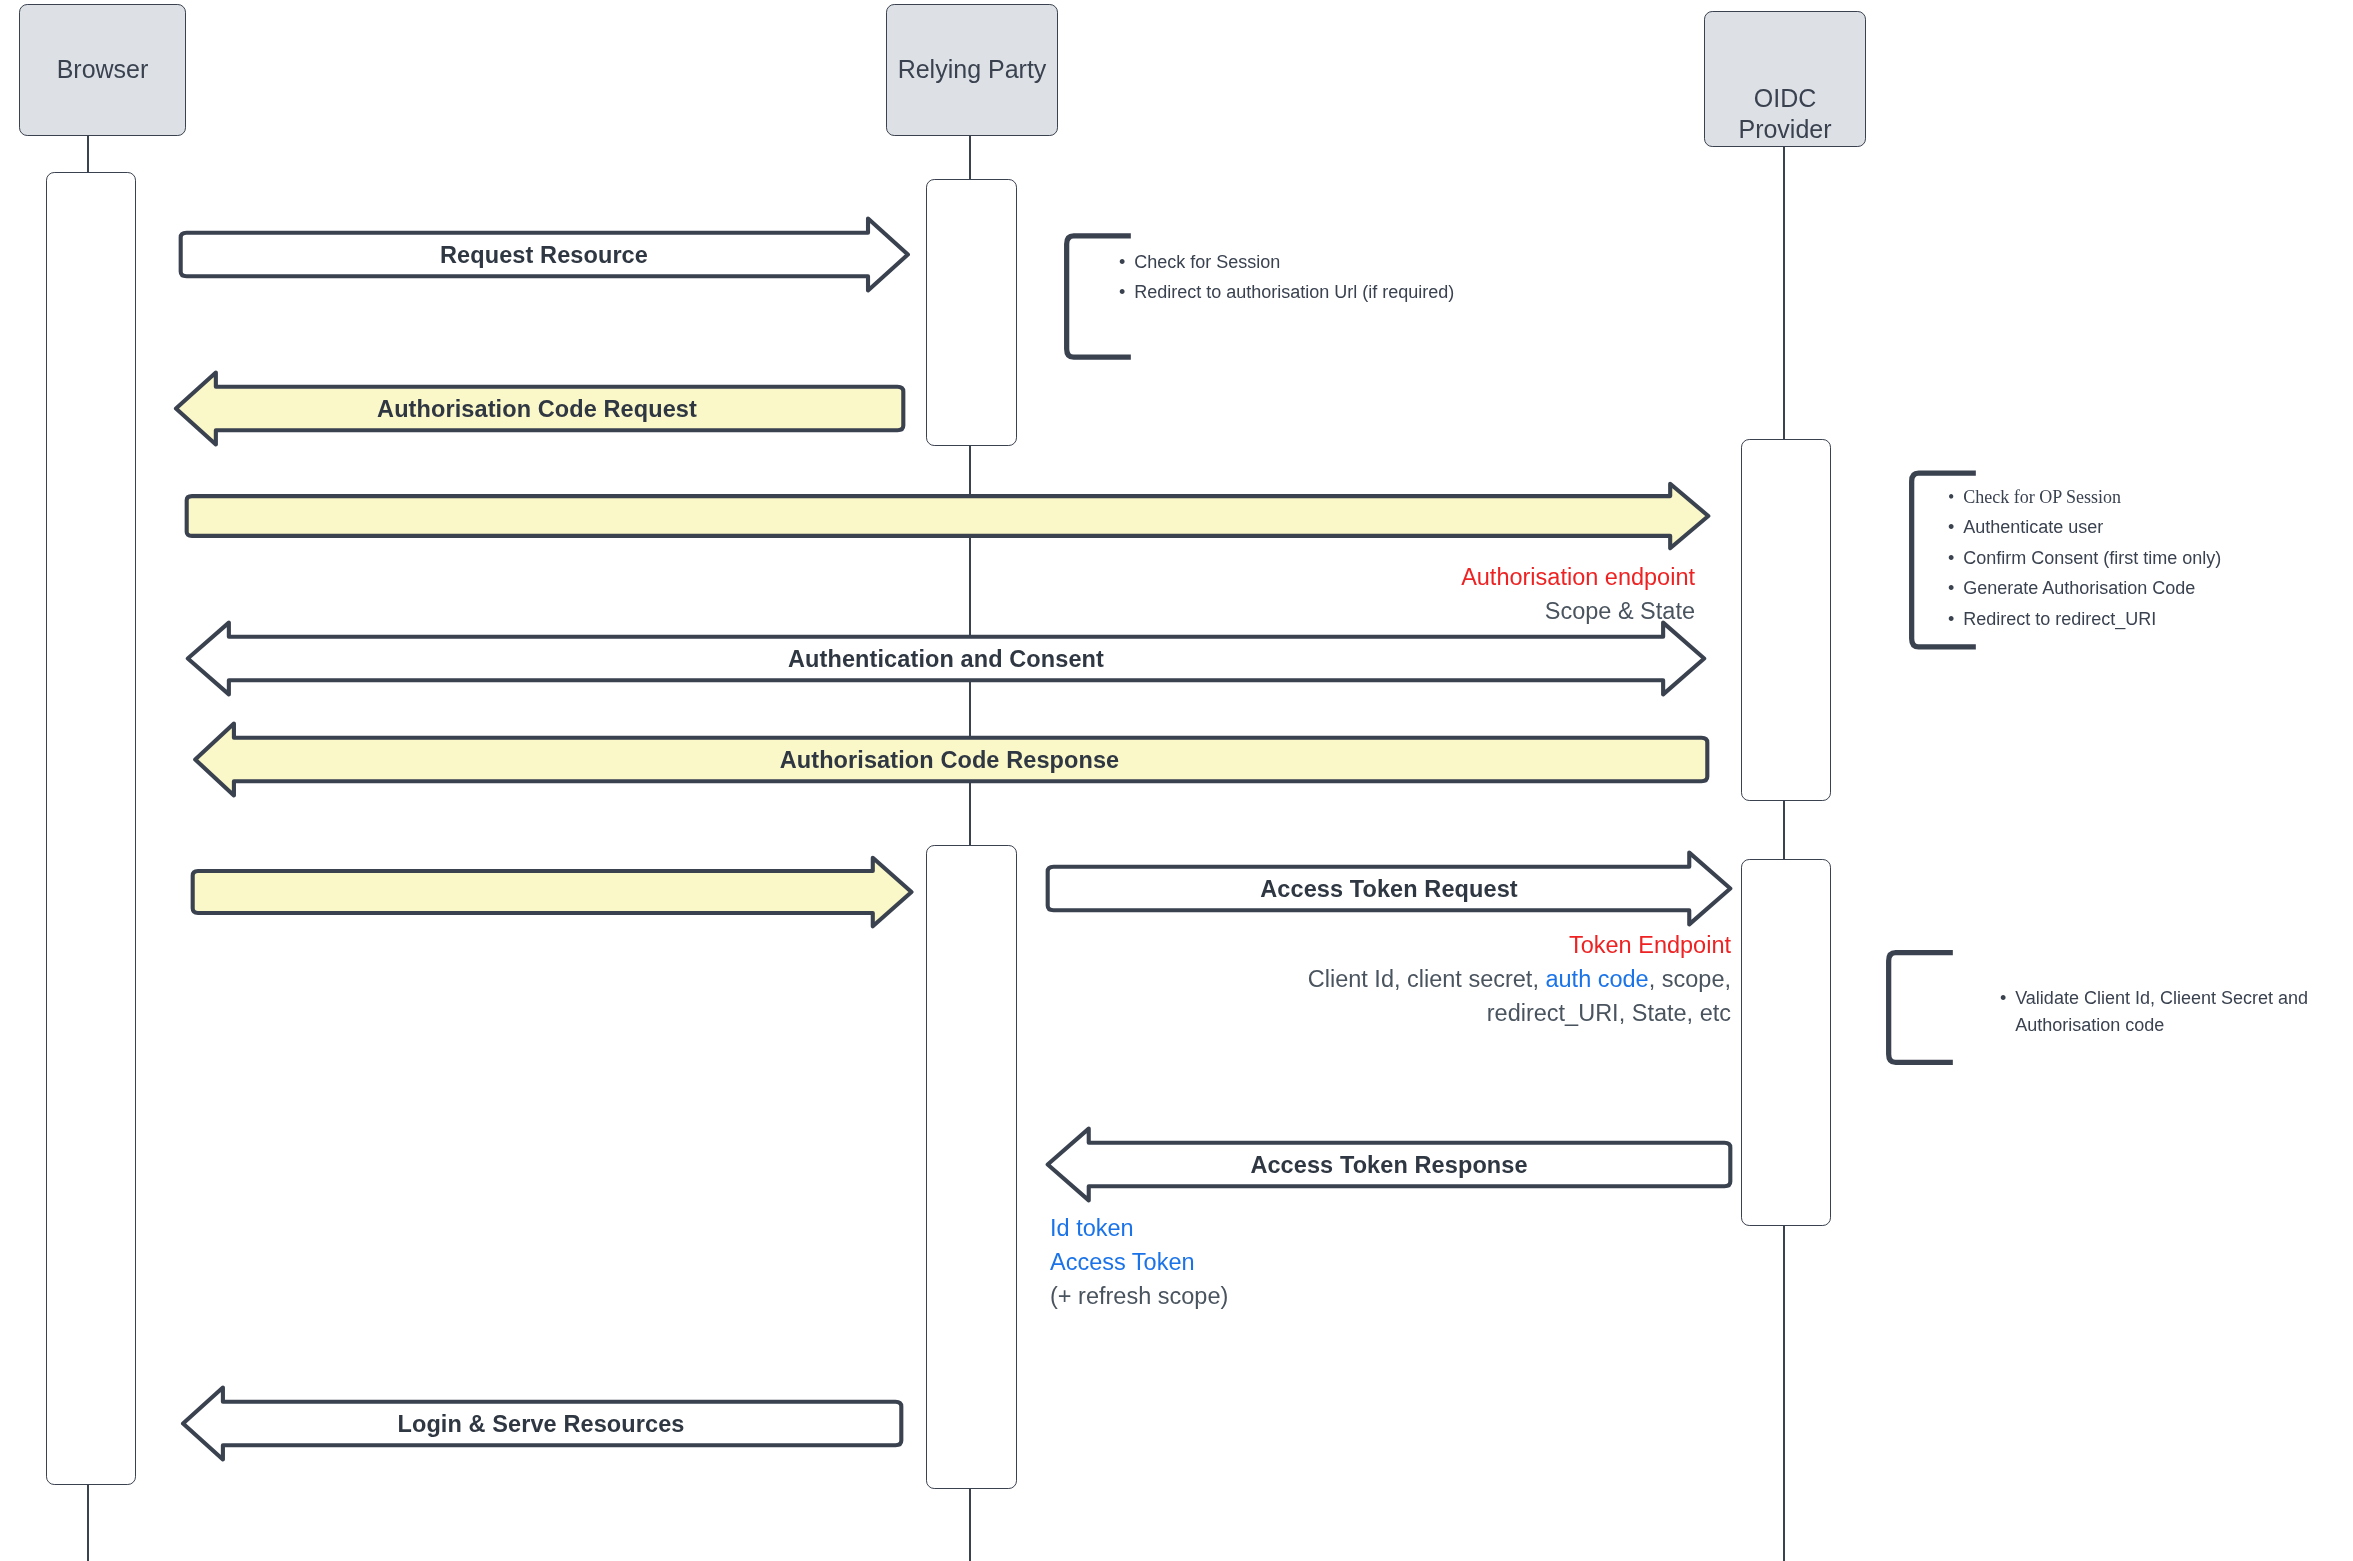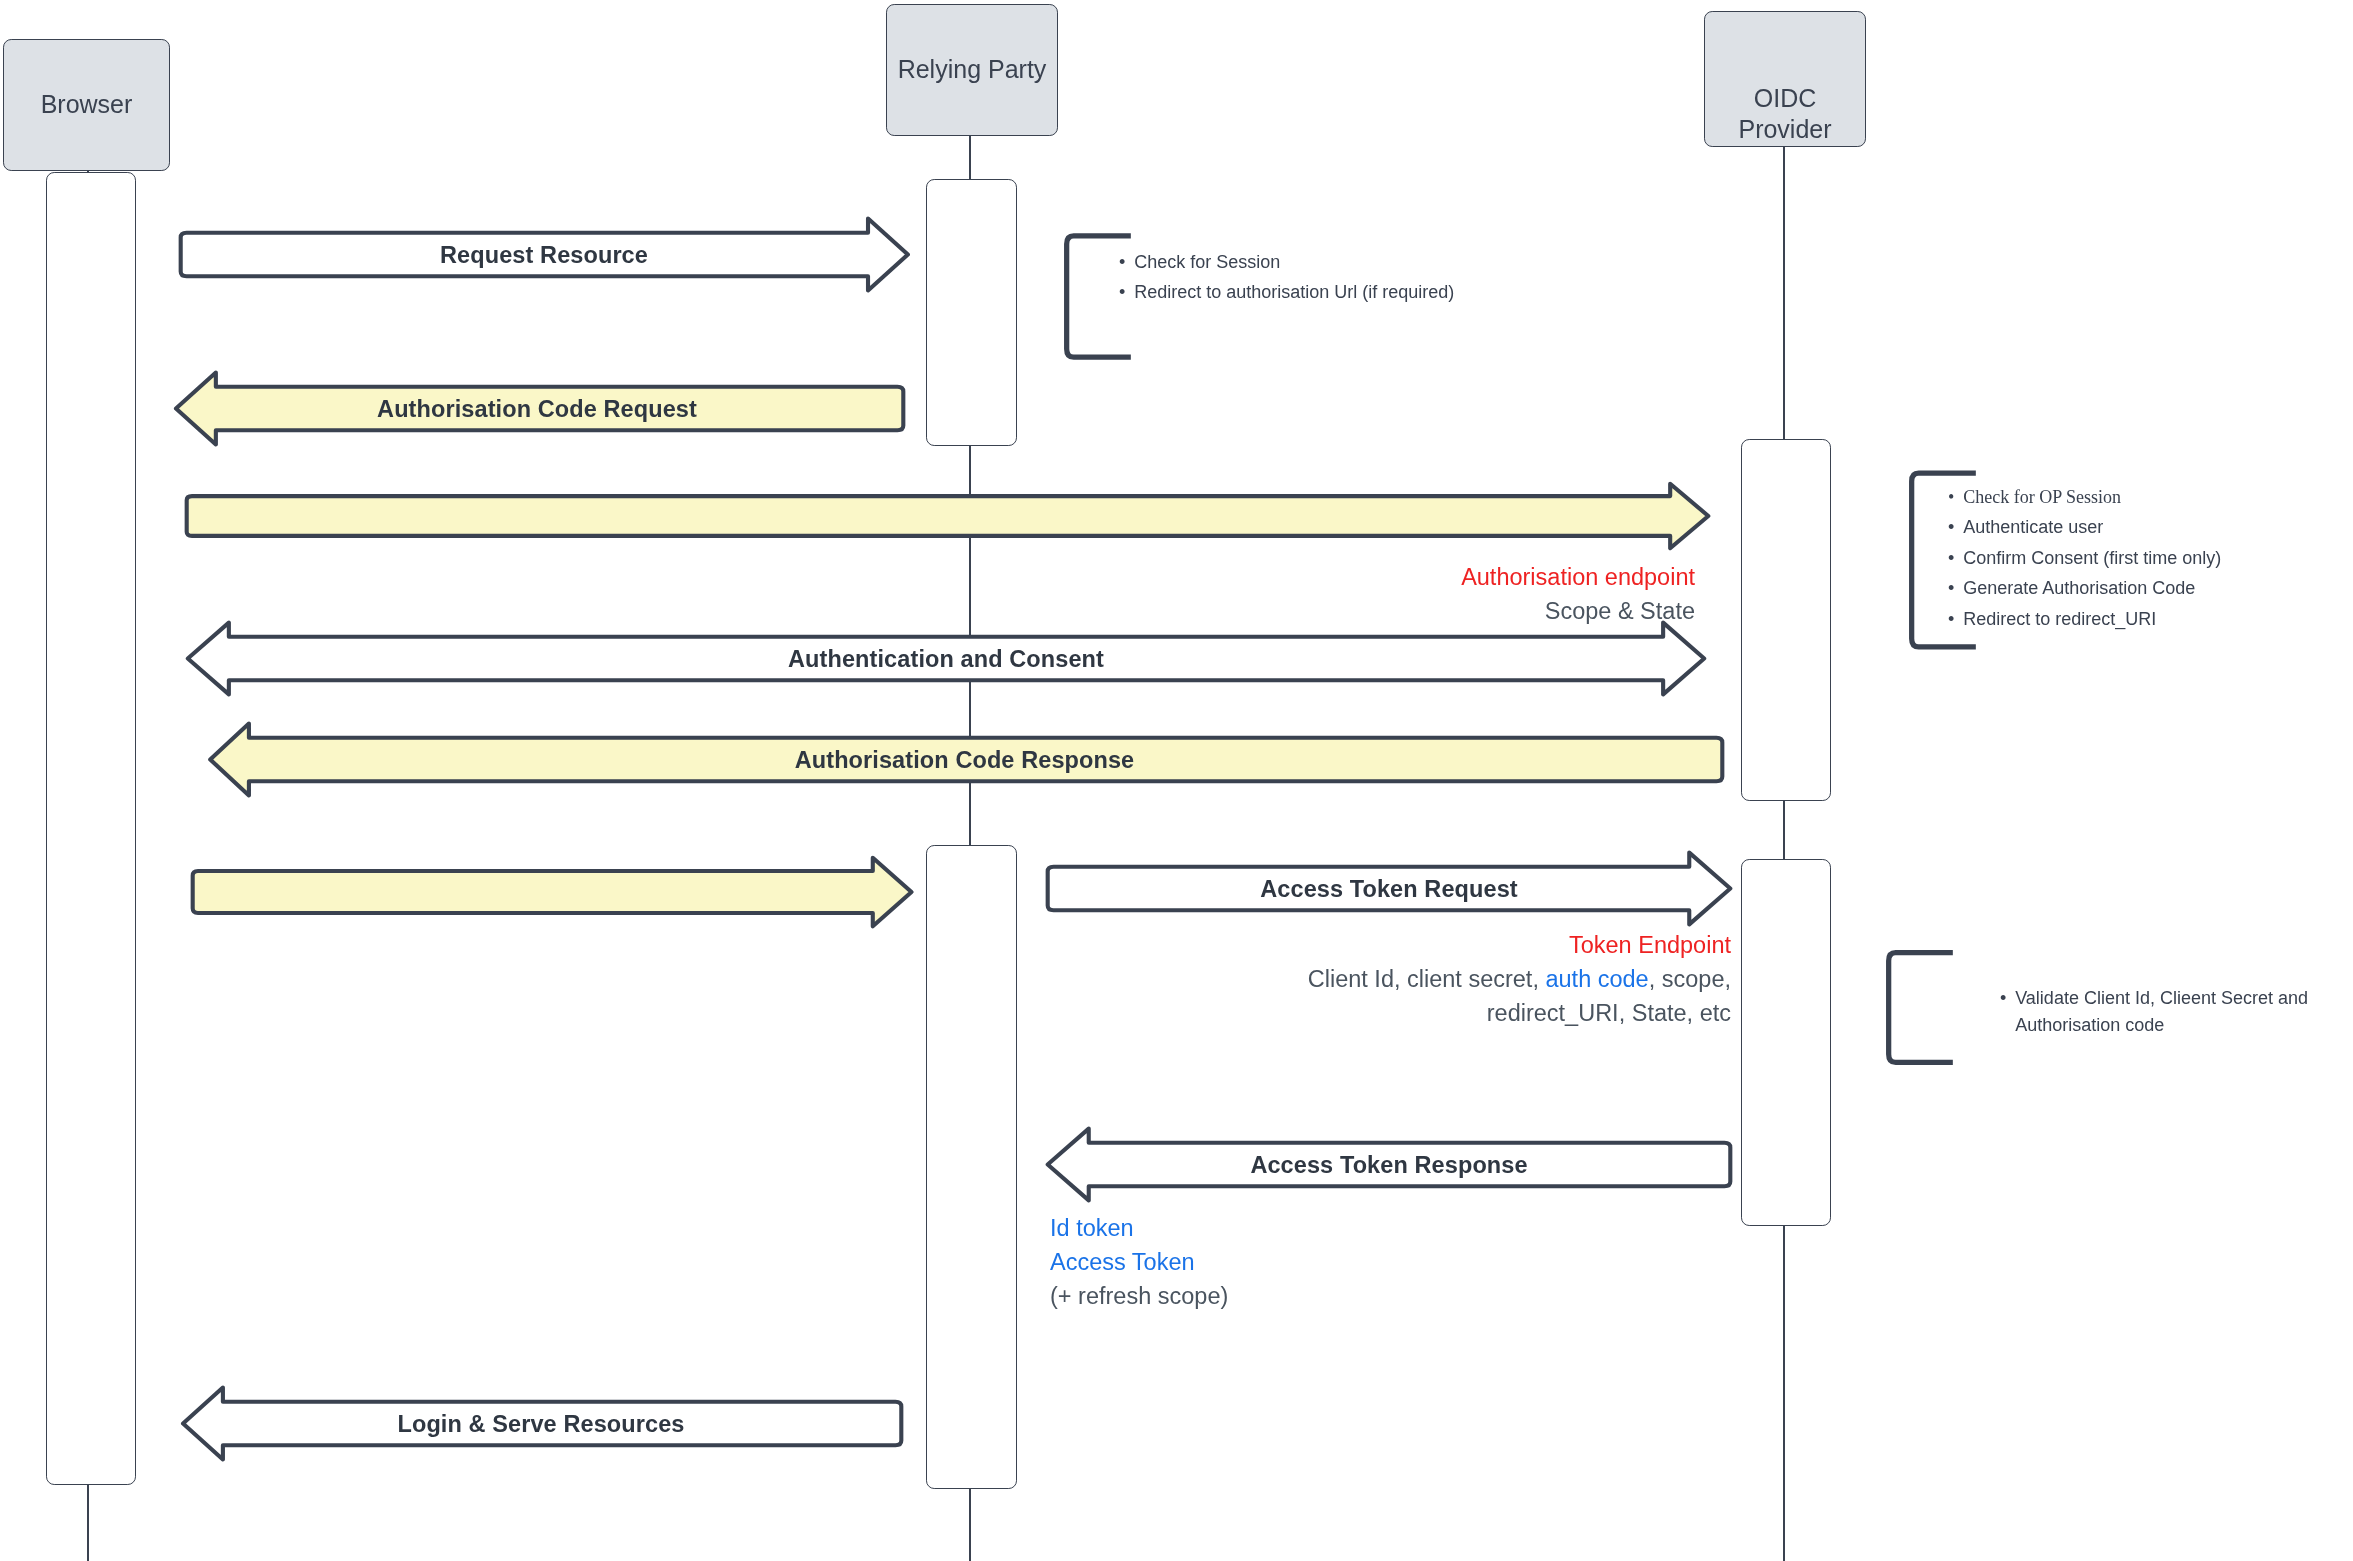--- a/index.html
+++ b/index.html
@@ -26,21 +26,21 @@
 </style>
 </head>
 <body>
 
 <div id="stage">
 
   <div class="lifeline-line" style="left:87px;top:133px;height:1429px;"></div>
   <div class="lifeline-line" style="left:969px;top:133px;height:1429px;"></div>
   <div class="lifeline-line" style="left:1783px;top:144px;height:1418px;"></div>
 
-  <div class="lifeline-box" style="left:3px;top:3.5px;width:165px;height:130px;margin-top:35px;">
+  <div class="lifeline-box" style="left:19px;top:3.5px;width:165px;height:130px;">
     <span>Browser</span>
   </div>
 
   <div class="lifeline-box" style="left:886px;top:3.5px;width:170px;height:130px;">
     <span>Relying Party</span>
   </div>
 
   <div class="lifeline-box" style="left:1704px;top:10.6px;width:160px;height:134px;flex-direction:column;justify-content:flex-end;">
     <span>OIDC</span>
     <span>Provider</span>
@@ -111,21 +111,21 @@
     <span class="bullet">•</span><span>Redirect to redirect_URI</span>
   </div>
 
   <div class="msg" style="left:179px;top:632px;width:1534px;height:53px;">
     <svg width="1534" height="53" viewBox="0 0 2615 90" preserveAspectRatio="none">
       <path d="M85,8 L2530,8 L2530,-16 L2600,45 L2530,106 L2530,82 L85,82 L85,106 L15,45 L85,-16 Z" fill="#ffffff" stroke="#3a4250" stroke-width="7" stroke-linejoin="round"></path>
     </svg>
     <div class="arrow-label">Authentication and Consent</div>
   </div>
 
-  <div class="msg" style="left:202px;top:733px;width:1525px;height:53px;">
+  <div class="msg" style="left:187px;top:733px;width:1525px;height:53px;">
     <svg width="1525" height="53" viewBox="0 0 2600 90" preserveAspectRatio="none">
       <path d="M2592,16 Q2592,8 2582,8 L80,8 L80,-16 L14,45 L80,106 L80,82 L2582,82 Q2592,82 2592,74 Z" fill="#faf7c8" stroke="#3a4250" stroke-width="7" stroke-linejoin="round"></path>
     </svg>
     <div class="arrow-label">Authorisation Code Response</div>
   </div>
 
   <div class="msg" style="left:188px;top:867px;width:727px;height:50px;">
     <svg width="727" height="50" viewBox="0 0 1240 86" preserveAspectRatio="none">
       <path d="M8,15 Q8,7 17,7 L1168,7 L1168,-16 L1234,43 L1168,102 L1168,79 L17,79 Q8,79 8,71 Z" fill="#faf7c8" stroke="#3a4250" stroke-width="7" stroke-linejoin="round"></path>
     </svg>

